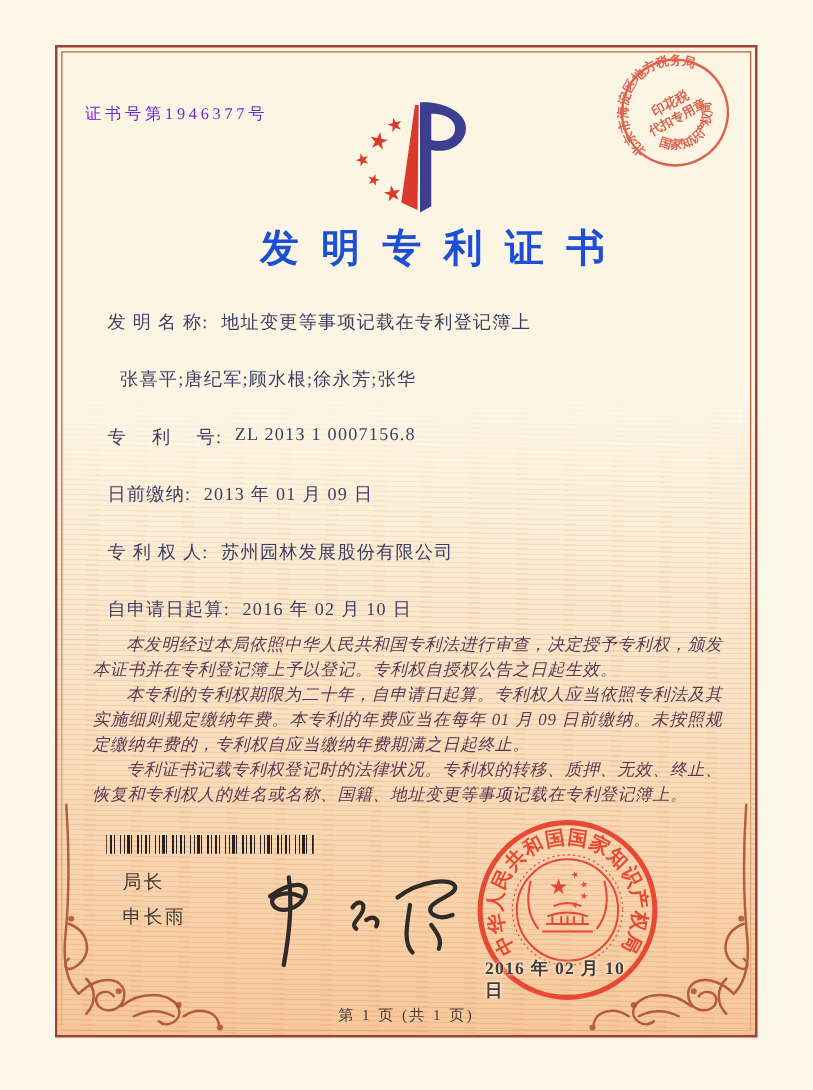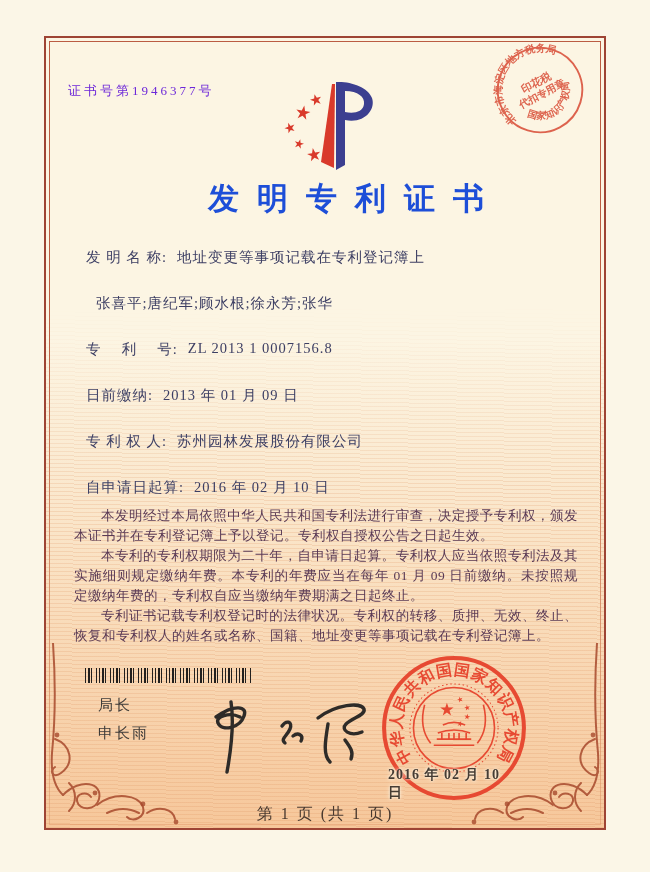--- a/index.html
+++ b/index.html
@@ -38,21 +38,21 @@
     font-size:31px;font-weight:bold;color:#1d4ed8;
     letter-spacing:18px;padding-left:18px;box-sizing:border-box;margin-left:45px;
   }
   .fields{position:absolute;left:86px;top:248px;width:500px;}
   .field-row{height:46px;font-size:14.5px;color:#3e4065;display:flex;}
   .field-row .lbl{white-space:pre;letter-spacing:1px;}
   .field-row .val{margin-left:10px;letter-spacing:1px;color:#3c3e63;}
   .body-text{
     position:absolute;left:74px;top:506px;width:504px;
     font-size:13.5px;line-height:20px;color:#5a3a55;
-    text-align:justify;letter-spacing:0.5px;
+    text-align:justify;letter-spacing:0.5px;font-style:italic;
   }
   .body-text p{margin:0;text-indent:2em;}
   .barcode{
     position:absolute;left:85px;top:668px;width:166px;height:15px;
     background:
       repeating-linear-gradient(90deg,
         #23201e 0 1px,transparent 1px 3px,
         #23201e 3px 5px,transparent 5px 6px,
         #23201e 6px 7px,transparent 7px 11px,
         #23201e 11px 12px,transparent 12px 14px);
@@ -63,21 +63,21 @@
   .signature{position:absolute;left:198px;top:692px;}
   .office-seal{position:absolute;left:378px;top:652px;opacity:0.93;}
   .seal-date{
     position:absolute;left:388px;top:766px;width:130px;
     font-size:14px;font-weight:bold;color:#463c33;letter-spacing:1px;
     text-shadow:0 0 2px #fdf3e2,0 0 4px #fdf3e2;
   }
   .tax-seal{position:absolute;left:492px;top:42px;transform:rotate(-28deg);opacity:0.88;}
   .footer{
     position:absolute;left:0;width:650px;top:804px;text-align:center;
-    font-size:16px;color:#49392f;letter-spacing:2px;
+    font-size:12px;color:#49392f;letter-spacing:2px;
   }
   .flourish-left{position:absolute;left:47px;bottom:44px;}
   .flourish-right{position:absolute;right:47px;bottom:44px;transform:scaleX(-1);}
   svg text{font-family:"Liberation Serif","DejaVu Serif",serif;}
 </style>
 </head>
 <body>
 
 <div class="frame">
   <div class="frame-inner"></div>

